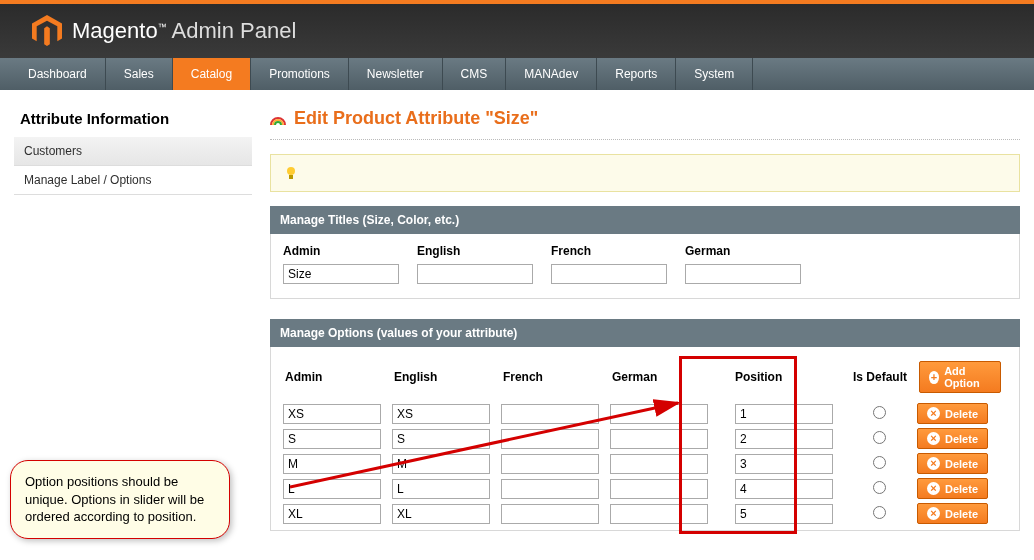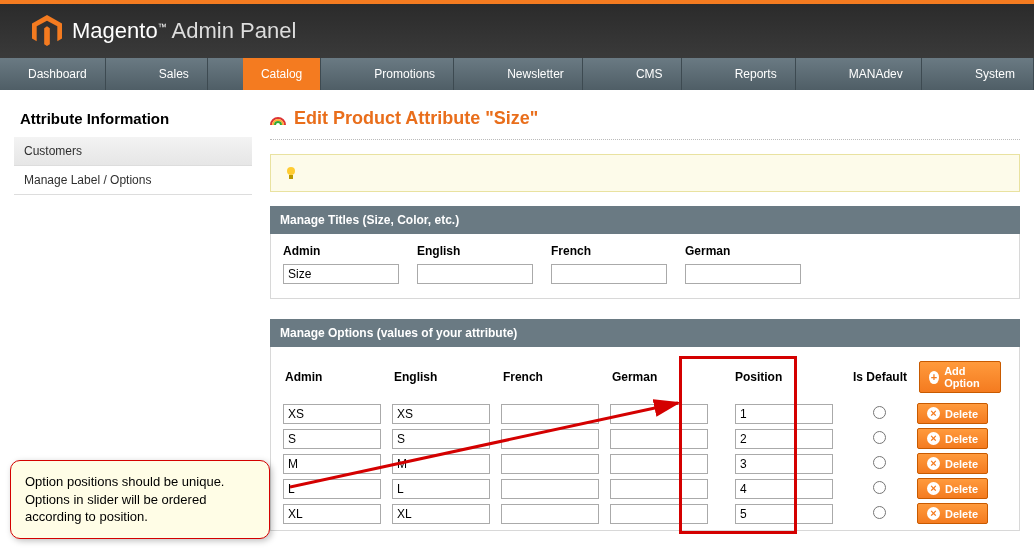--- a/index.html
+++ b/index.html
@@ -3,21 +3,21 @@
 <meta charset="utf-8">
 <style>
 * { box-sizing: border-box; margin: 0; padding: 0; }
 body { font-family: Arial, Helvetica, sans-serif; font-size: 12px; background: #fff; width: 1034px; height: 560px; overflow: hidden; position: relative; }
 .topbar { height: 4px; background: #f47b20; }
 .header { background: linear-gradient(#2b2b2b, #3a3a3a); height: 54px; display: flex; align-items: center; padding: 0 32px; }
 .logo-m { width: 30px; height: 32px; margin-right: 10px; }
 .brand { color: #fff; font-size: 22px; font-weight: normal; }
 .brand .tm { font-size: 9px; vertical-align: super; }
 .brand .ap { color: #ddd; font-weight: normal; }
-.mainnav { background: linear-gradient(#6a7a83, #4f5e66); height: 32px; display: flex; align-items: stretch; padding-left: 10px; justify-content: space-between; }
+.mainnav { background: linear-gradient(#6a7a83, #4f5e66); height: 32px; display: flex; align-items: stretch; padding-left: 10px; }
 .mainnav a { color: #fff; text-decoration: none; font-size: 12px; padding: 0 18px; display: flex; align-items: center; border-right: 1px solid #3d4a51; cursor: pointer; }
 .mainnav a.active { background: #f47b20; }
 .layout { display: flex; padding: 12px 14px; gap: 18px; }
 .sidebar { width: 238px; }
 .side-title { font-size: 15px; font-weight: bold; padding: 8px 6px 10px 6px; }
 .side-item { border-bottom: 1px solid #ddd; padding: 7px 10px; font-size: 12px; cursor: pointer; color: #2f2f2f; }
 .side-item.sel { background: linear-gradient(#f3f3f3, #e6e6e6); }
 .content { flex: 1; }
 .page-title { display: flex; align-items: center; gap: 8px; padding: 6px 0 10px 0; color: #e96e1b; font-size: 18px; font-weight: bold; border-bottom: 1px dotted #bbb; margin-bottom: 14px; }
 .rainbow { width: 16px; height: 16px; }
@@ -31,21 +31,21 @@
 .txt { width: 116px; height: 20px; border: 1px solid #aaa; padding: 1px 4px; font-size: 12px; }
 .opt-table { width: 100%; border-collapse: collapse; }
 .opt-table th { text-align: left; font-weight: bold; font-size: 12px; padding: 4px 6px 8px 2px; }
 .opt-table td { padding: 2px 4px 2px 0; margin-left: 21px; }
 .opt-table input.txt { width: 98px; }
 .opt-table .radio { text-align: center; }
 .btn { display: inline-flex; align-items: center; gap: 5px; color: #fff; font-size: 11px; font-weight: bold; padding: 3px 9px; border-radius: 2px; cursor: pointer; border: 1px solid #c85a00; background: linear-gradient(#ff9a3c, #f47b20); }
 .btn .bicon { width: 13px; height: 13px; background: #fff; border-radius: 50%; display: flex; align-items: center; justify-content: center; color: #f47b20; font-size: 11px; font-weight: bold; line-height: 1; }
 .pos-box { position: absolute; border: 3px solid #d40000; left: 679px; top: 356px; width: 118px; height: 178px; pointer-events: none; }
 .arrow-svg { position: absolute; left: 290px; top: 395px; pointer-events: none; }
-.callout { position: absolute; left: 10px; top: 460px; width: 260px; background: #fffde6; border: 1px solid #d40000; border-radius: 10px; padding: 12px 14px; font-size: 13px; line-height: 1.35; box-shadow: 2px 2px 6px rgba(0,0,0,.25); }
+.callout { position: absolute; left: 10px; top: 460px; width: 220px; background: #fffde6; border: 1px solid #d40000; border-radius: 18px; padding: 12px 14px; font-size: 13px; line-height: 1.35; box-shadow: 2px 2px 6px rgba(0,0,0,.25); }
 </style>
 </head>
 <body>
 
 <div class="topbar"></div>
 
 <div class="header">
   <svg class="logo-m" viewBox="0 0 32 34">
       <path fill="#f47b20" d="M16 0 L32 9 L32 25 L27 28 L27 12 L16 6 L5 12 L5 28 L0 25 L0 9 Z M13 14 L13 31 L16 33 L19 31 L19 14 L16 12 Z"></path>
     </svg>
@@ -55,22 +55,22 @@
   </div>
 </div>
 
 <div class="mainnav" id="mainnav">
     <a>Dashboard</a>
     <a>Sales</a>
     <a class="active">Catalog</a>
     <a>Promotions</a>
     <a>Newsletter</a>
     <a>CMS</a>
+    <a>MANAdev</a>
     <a>Reports</a>
-    <a>MANAdev</a>
     <a>System</a>
   </div>
 
 <div class="layout">
   <div class="sidebar">
     <div class="side-title">Attribute Information</div>
     <div id="side-items">
         <div class="side-item sel">Customers</div>
         <div class="side-item">Manage Label / Options</div>
       </div>

